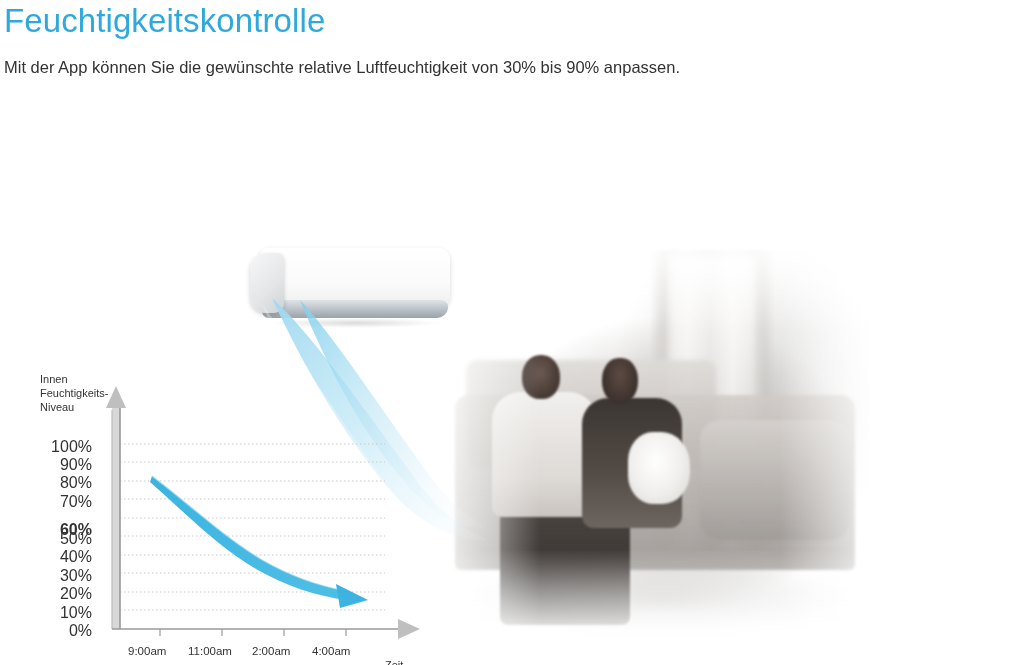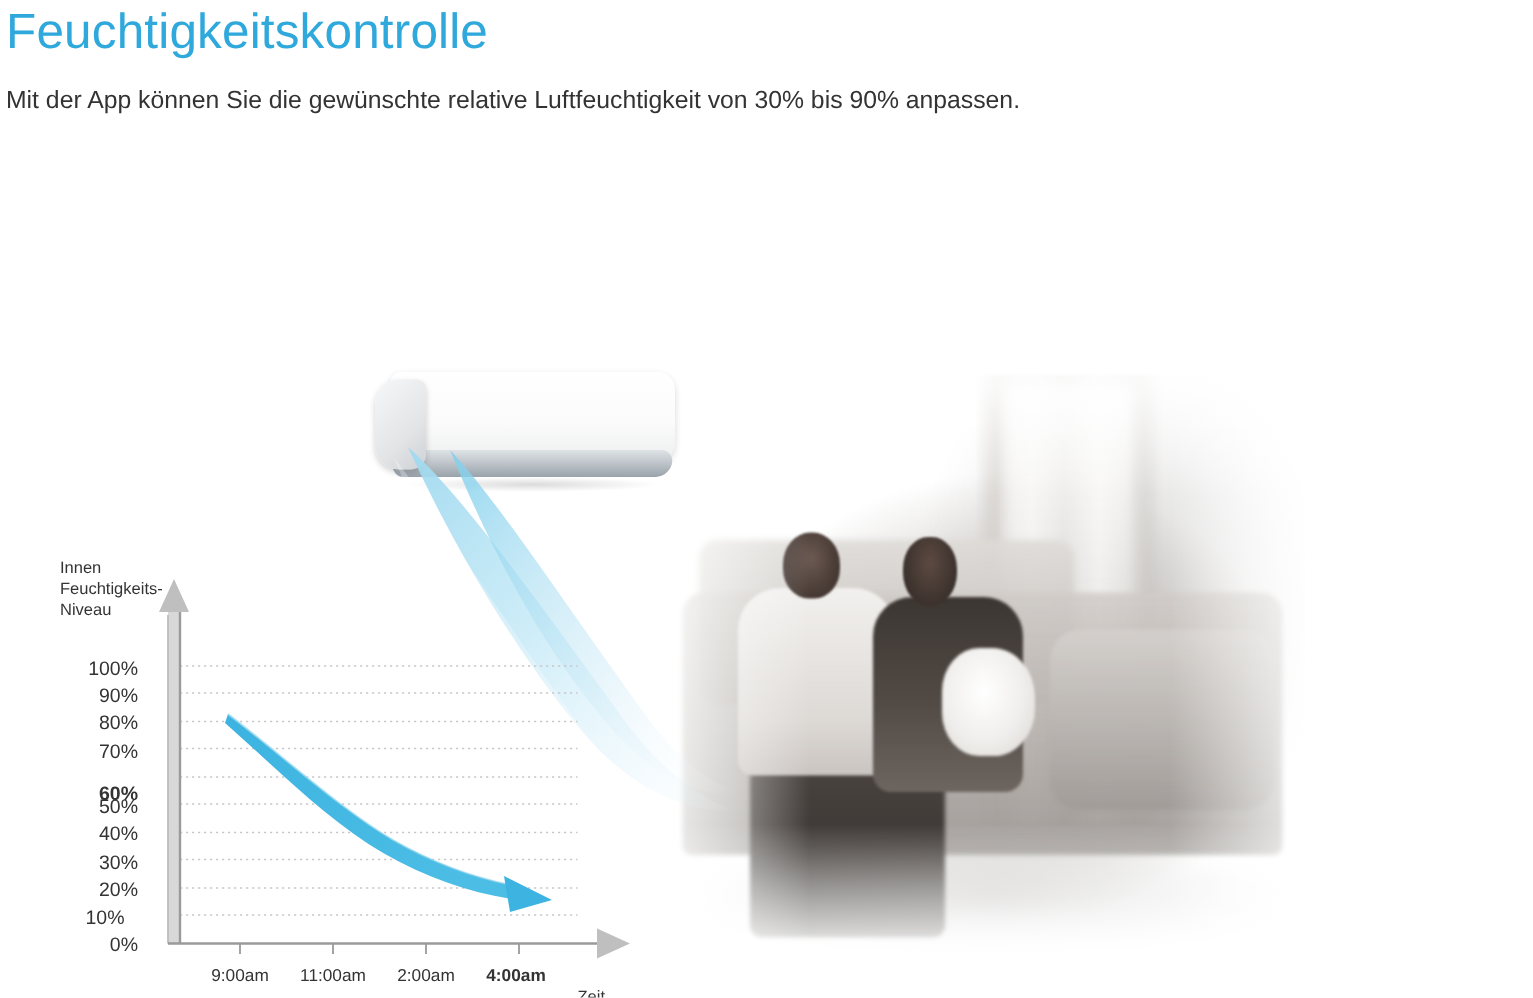--- a/index.html
+++ b/index.html
@@ -263,32 +263,31 @@
     font-size: 11px;
     color: #333333;
     line-height: 14px;
   }
   #y-axis-title { left: 40px; top: 12px; }
   #x-axis-title { left: 385px; top: 282px; margin-top: 16px; }
 
   .ytick {
     position: absolute;
     right: 0;
-    font-size: 13px;
+    font-size: 16px;
     color: #333333;
     text-align: right;
     width: 44px;
   }
   .ytick-wrap { position: absolute; left: 48px; top: 0; width: 44px; }
 
   .xtick {
     position: absolute;
     font-size: 11.5px;
     color: #333333;
-    text-align: center;
     white-space: nowrap;
   }
 
   svg { display: block; }
 </style>
 </head>
 <body>
 
 <div id="page-title">Feuchtigkeitskontrolle</div>
 
@@ -352,28 +351,28 @@
   <div class="ytick-wrap">
     <div class="ytick" style="top:78px;">100%</div>
     <div class="ytick" style="top:96px;">90%</div>
     <div class="ytick" style="top:114px;">80%</div>
     <div class="ytick" style="top:133px;">70%</div>
     <div class="ytick" style="top:161px;font-weight:bold;">60%</div>
     <div class="ytick" style="top:170px;">50%</div>
     <div class="ytick" style="top:188px;">40%</div>
     <div class="ytick" style="top:207px;">30%</div>
     <div class="ytick" style="top:225px;">20%</div>
-    <div class="ytick" style="top:244px;text-align:center;">10%</div>
+    <div class="ytick" style="top:244px;">10%</div>
     <div class="ytick" style="top:262px;">0%</div>
   </div>
 
   <div class="xtick" style="left:128px; top:285px; width:64px;">9:00am</div>
   <div class="xtick" style="left:188px; top:285px; width:68px;">11:00am</div>
   <div class="xtick" style="left:252px; top:285px; width:64px;">2:00am</div>
-  <div class="xtick" style="left:312px; top:285px; width:64px;font-weight:bold;">4:00am</div>
+  <div class="xtick" style="left:312px; top:285px; width:64px;">4:00am</div>
 
   <svg width="460" height="305" viewBox="0 0 460 305" style="position:absolute; left:0; top:0;">
     <defs>
       <linearGradient id="curveGrad" x1="0" y1="0" x2="1" y2="0.5">
         <stop offset="0%" stop-color="#3cb3e0" stop-opacity="1"></stop>
         <stop offset="55%" stop-color="#45b9e3" stop-opacity="1"></stop>
         <stop offset="100%" stop-color="#4cbde5" stop-opacity="1"></stop>
       </linearGradient>
       <linearGradient id="curveGradLight" x1="0" y1="0" x2="1" y2="0.6">
         <stop offset="0%" stop-color="#a4dcf1" stop-opacity="0.9"></stop>

